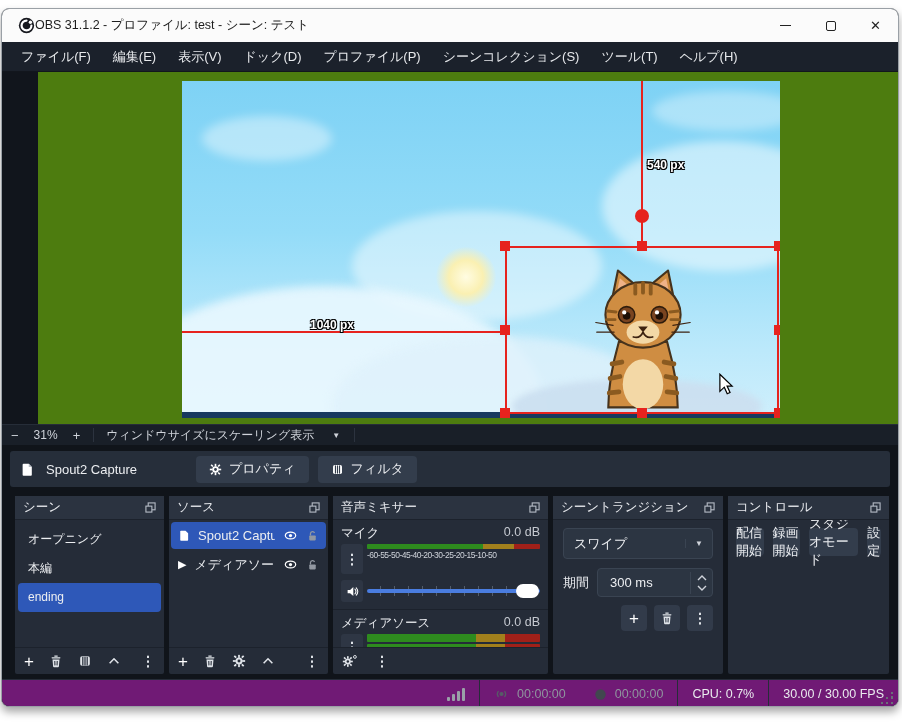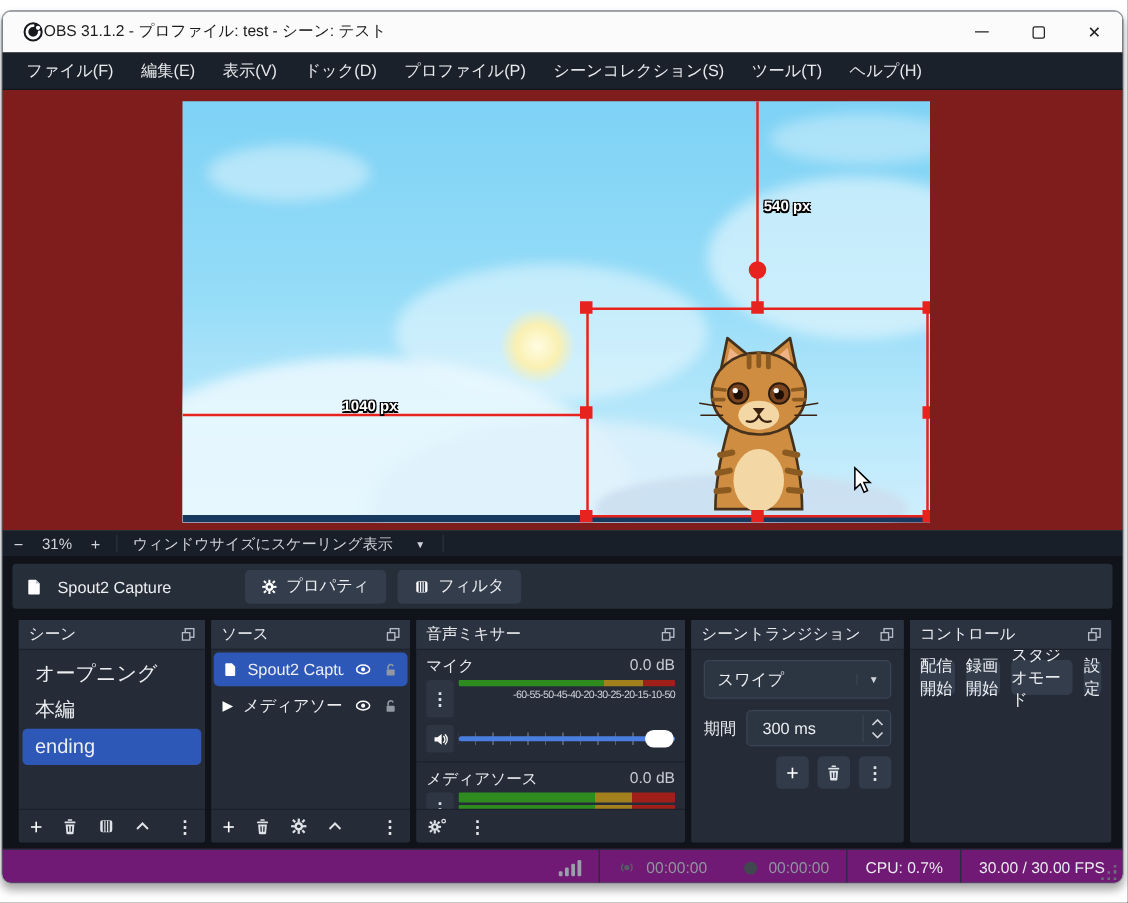--- a/index.html
+++ b/index.html
@@ -19,21 +19,21 @@
   .glyph-min { width:11px; height:1.4px; background:#222; }
   .glyph-max { width:10px; height:10px; border:1.3px solid #222; border-radius:2px; }
   .glyph-close { font-size:13px; color:#222; line-height:1; }
 
   
   .menubar { height:30px; background:#1b212b; display:flex; align-items:center;
     padding-left:8px; flex:none; border-bottom:1px solid #12161d; }
   .menu-item { color:#e7e9ec; font-size:13px; padding:0 11px; line-height:30px; }
 
   
-  .preview { height:352px; background:#7f1d1d; position:relative; flex:none; }
+  .preview { height:352px; background:#4d7c0f; position:relative; flex:none;margin-left:36px; }
   .canvas { position:absolute; left:144px; top:9px; width:598px; height:337px;
     background:linear-gradient(180deg,#7ed2f5 0%,#94dcf8 45%,#bce9fb 80%,#cfeffc 100%);
     overflow:hidden; }
   .cloud { position:absolute; border-radius:50%; filter:blur(5px); }
   .cl1 { left:-70px; top:205px; width:430px; height:230px; background:rgba(233,247,254,.9); }
   .cl2 { left:150px; top:255px; width:330px; height:140px; background:rgba(222,241,251,.8); }
   .cl3 { left:170px; top:130px; width:250px; height:110px; background:rgba(255,255,255,.45); }
   .cl4 { left:420px; top:60px; width:240px; height:130px; background:rgba(255,255,255,.5); }
   .cl5 { left:20px; top:35px; width:130px; height:45px; background:rgba(255,255,255,.4); }
   .cl6 { left:330px; top:298px; width:250px; height:55px; background:rgba(203,223,240,.95); filter:blur(3px); }
@@ -82,42 +82,42 @@
   .p-head { height:24px; background:#2b3340; display:flex; align-items:center;
     padding:0 8px; color:#e8eaee; font-size:12.5px; flex:none; border-bottom:1px solid #1c222c; }
   .p-head .dock-ico { margin-left:auto; }
   .p-body { flex:1; overflow:hidden; position:relative; }
   .p-foot { height:27px; border-top:1px solid #1c222c; display:flex; align-items:center;
     padding:0 9px; gap:15px; flex:none; color:#dfe3e8; }
   .kebab { font-size:14px; color:#dfe3e8; font-weight:bold; }
   .foot-kebab { margin-left:auto; }
   .plus { font-size:17px; color:#fff; line-height:1; }
 
-  .scene-item { height:29px; line-height:29px; color:#eceef1; font-size:16px;
+  .scene-item { height:29px; line-height:29px; color:#eceef1; font-size:12px;
     padding:0 10px; margin:0 3px; border-radius:4px; white-space:nowrap; overflow:hidden; }
   .scene-item.selected { background:#2e58b8; }
   .p-body.scene-list { padding-top:5px; }
 
   .src-row { height:27px; display:flex; align-items:center; padding:0 7px; margin:2px 2px 0;
     border-radius:4px; color:#eceef1; font-size:13px; gap:8px; }
   .src-row.selected { background:#2e58b8; }
   .src-label { flex:1; white-space:nowrap; overflow:hidden; }
   .play-glyph { color:#fff; font-size:11px; }
 
   
   .mix-ch { padding:5px 8px 0; }
   .mix-row1 { display:flex; color:#e8eaee; font-size:12.5px; }
   .mix-db { margin-left:auto; color:#c6cad1; }
   .mix-meterline { display:flex; gap:4px; margin-top:2px; }
   .mini-btn { width:22px; background:#2e3644; border-radius:3px; display:flex;
     align-items:center; justify-content:center; flex:none; }
   .meterzone { flex:1; }
   .meter-thin { height:5px; border-radius:1px;
     background:linear-gradient(90deg,#2e8b1e 0 67%,#a2801c 67% 85%,#a02019 85% 100%); }
-  .ticks { display:flex; justify-content:flex-end; color:#cfd3da; font-size:8.5px;
+  .ticks { display:flex; justify-content:flex-start; color:#cfd3da; font-size:8.5px;
     letter-spacing:-0.5px; margin-top:1px; }
   .slider-row { display:flex; gap:4px; align-items:center; margin:5px 8px 0; height:24px; }
   .spk-btn { width:22px; height:22px; }
   .slider { position:relative; flex:1; height:14px; }
   .slider .tickbg { position:absolute; left:0; right:0; top:2px; height:10px;
     background:repeating-linear-gradient(90deg, transparent 0 13px, #545d6a 13px 14px); }
   .slider .track { position:absolute; left:0; right:0; top:5px; height:4px;
     background:#4a7de0; border-radius:2px; }
   .slider .thumb { position:absolute; left:86%; top:0; width:23px; height:14px;
     background:#fff; border-radius:7px; }

